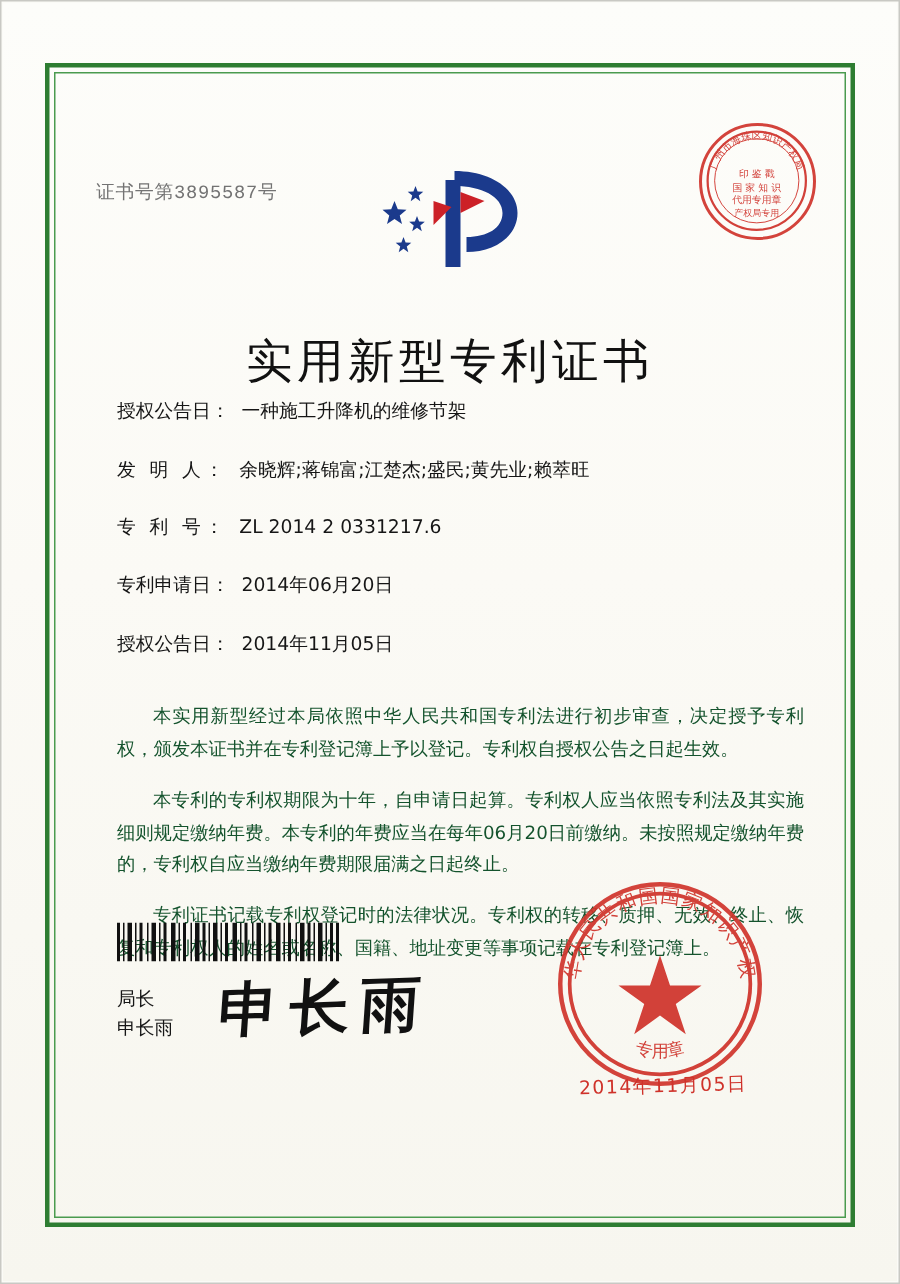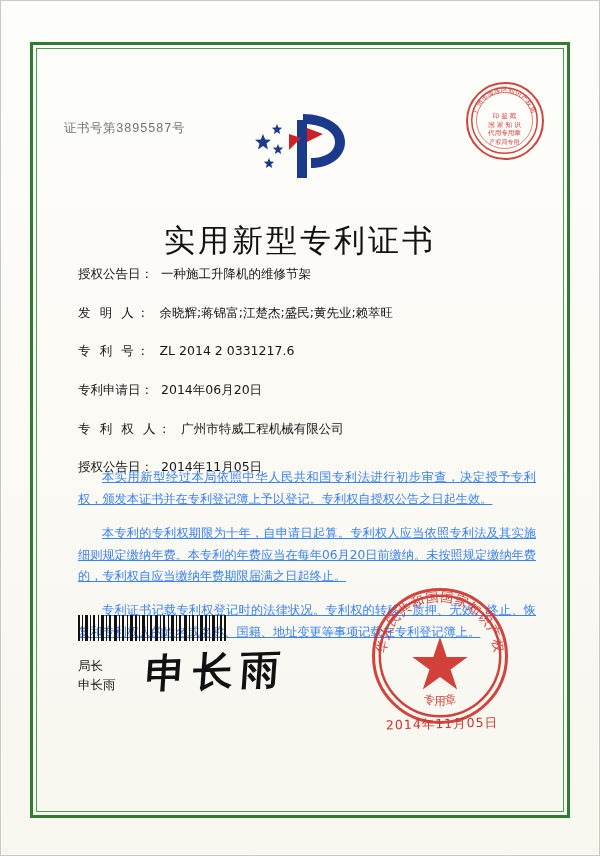--- a/index.html
+++ b/index.html
@@ -135,25 +135,24 @@
   
   .paras {
     position: absolute;
     left: 28px;
     right: 14px;
     top: 395px;
   }
   .para {
     font-size: 12.2px;
     line-height: 1.78;
-    color: #3b82f6;
+    color: #14532d;
     text-indent: 24px;
     text-align: justify;
     margin-bottom: 2px;
-    text-decoration: underline;
   }
 
   
   .barcode {
     position: absolute;
     left: 28px;
     top: 555px;
     width: 148px;
     height: 26px;
   }
@@ -283,24 +282,20 @@
         <span class="field-label spaced">发 明 人：</span>
         <span class="field-value">余晓辉;蒋锦富;江楚杰;盛民;黄先业;赖萃旺</span>
       </div>
       <div class="field-row">
         <span class="field-label spaced">专 利 号：</span>
         <span class="field-value">ZL 2014 2 0331217.6</span>
       </div>
       <div class="field-row">
         <span class="field-label">专利申请日：</span>
         <span class="field-value">2014年06月20日</span>
-      </div>
-      <div class="field-row">
-        <span class="field-label spaced">专 利 权 人：</span>
-        <span class="field-value">广州市特威工程机械有限公司</span>
       </div>
       <div class="field-row">
         <span class="field-label">授权公告日：</span>
         <span class="field-value">2014年11月05日</span>
       </div>
     </div>
 
     <div class="paras">
       <p class="para">本实用新型经过本局依照中华人民共和国专利法进行初步审查，决定授予专利权，颁发本证书并在专利登记簿上予以登记。专利权自授权公告之日起生效。</p>
       <p class="para">本专利的专利权期限为十年，自申请日起算。专利权人应当依照专利法及其实施细则规定缴纳年费。本专利的年费应当在每年06月20日前缴纳。未按照规定缴纳年费的，专利权自应当缴纳年费期限届满之日起终止。</p>

